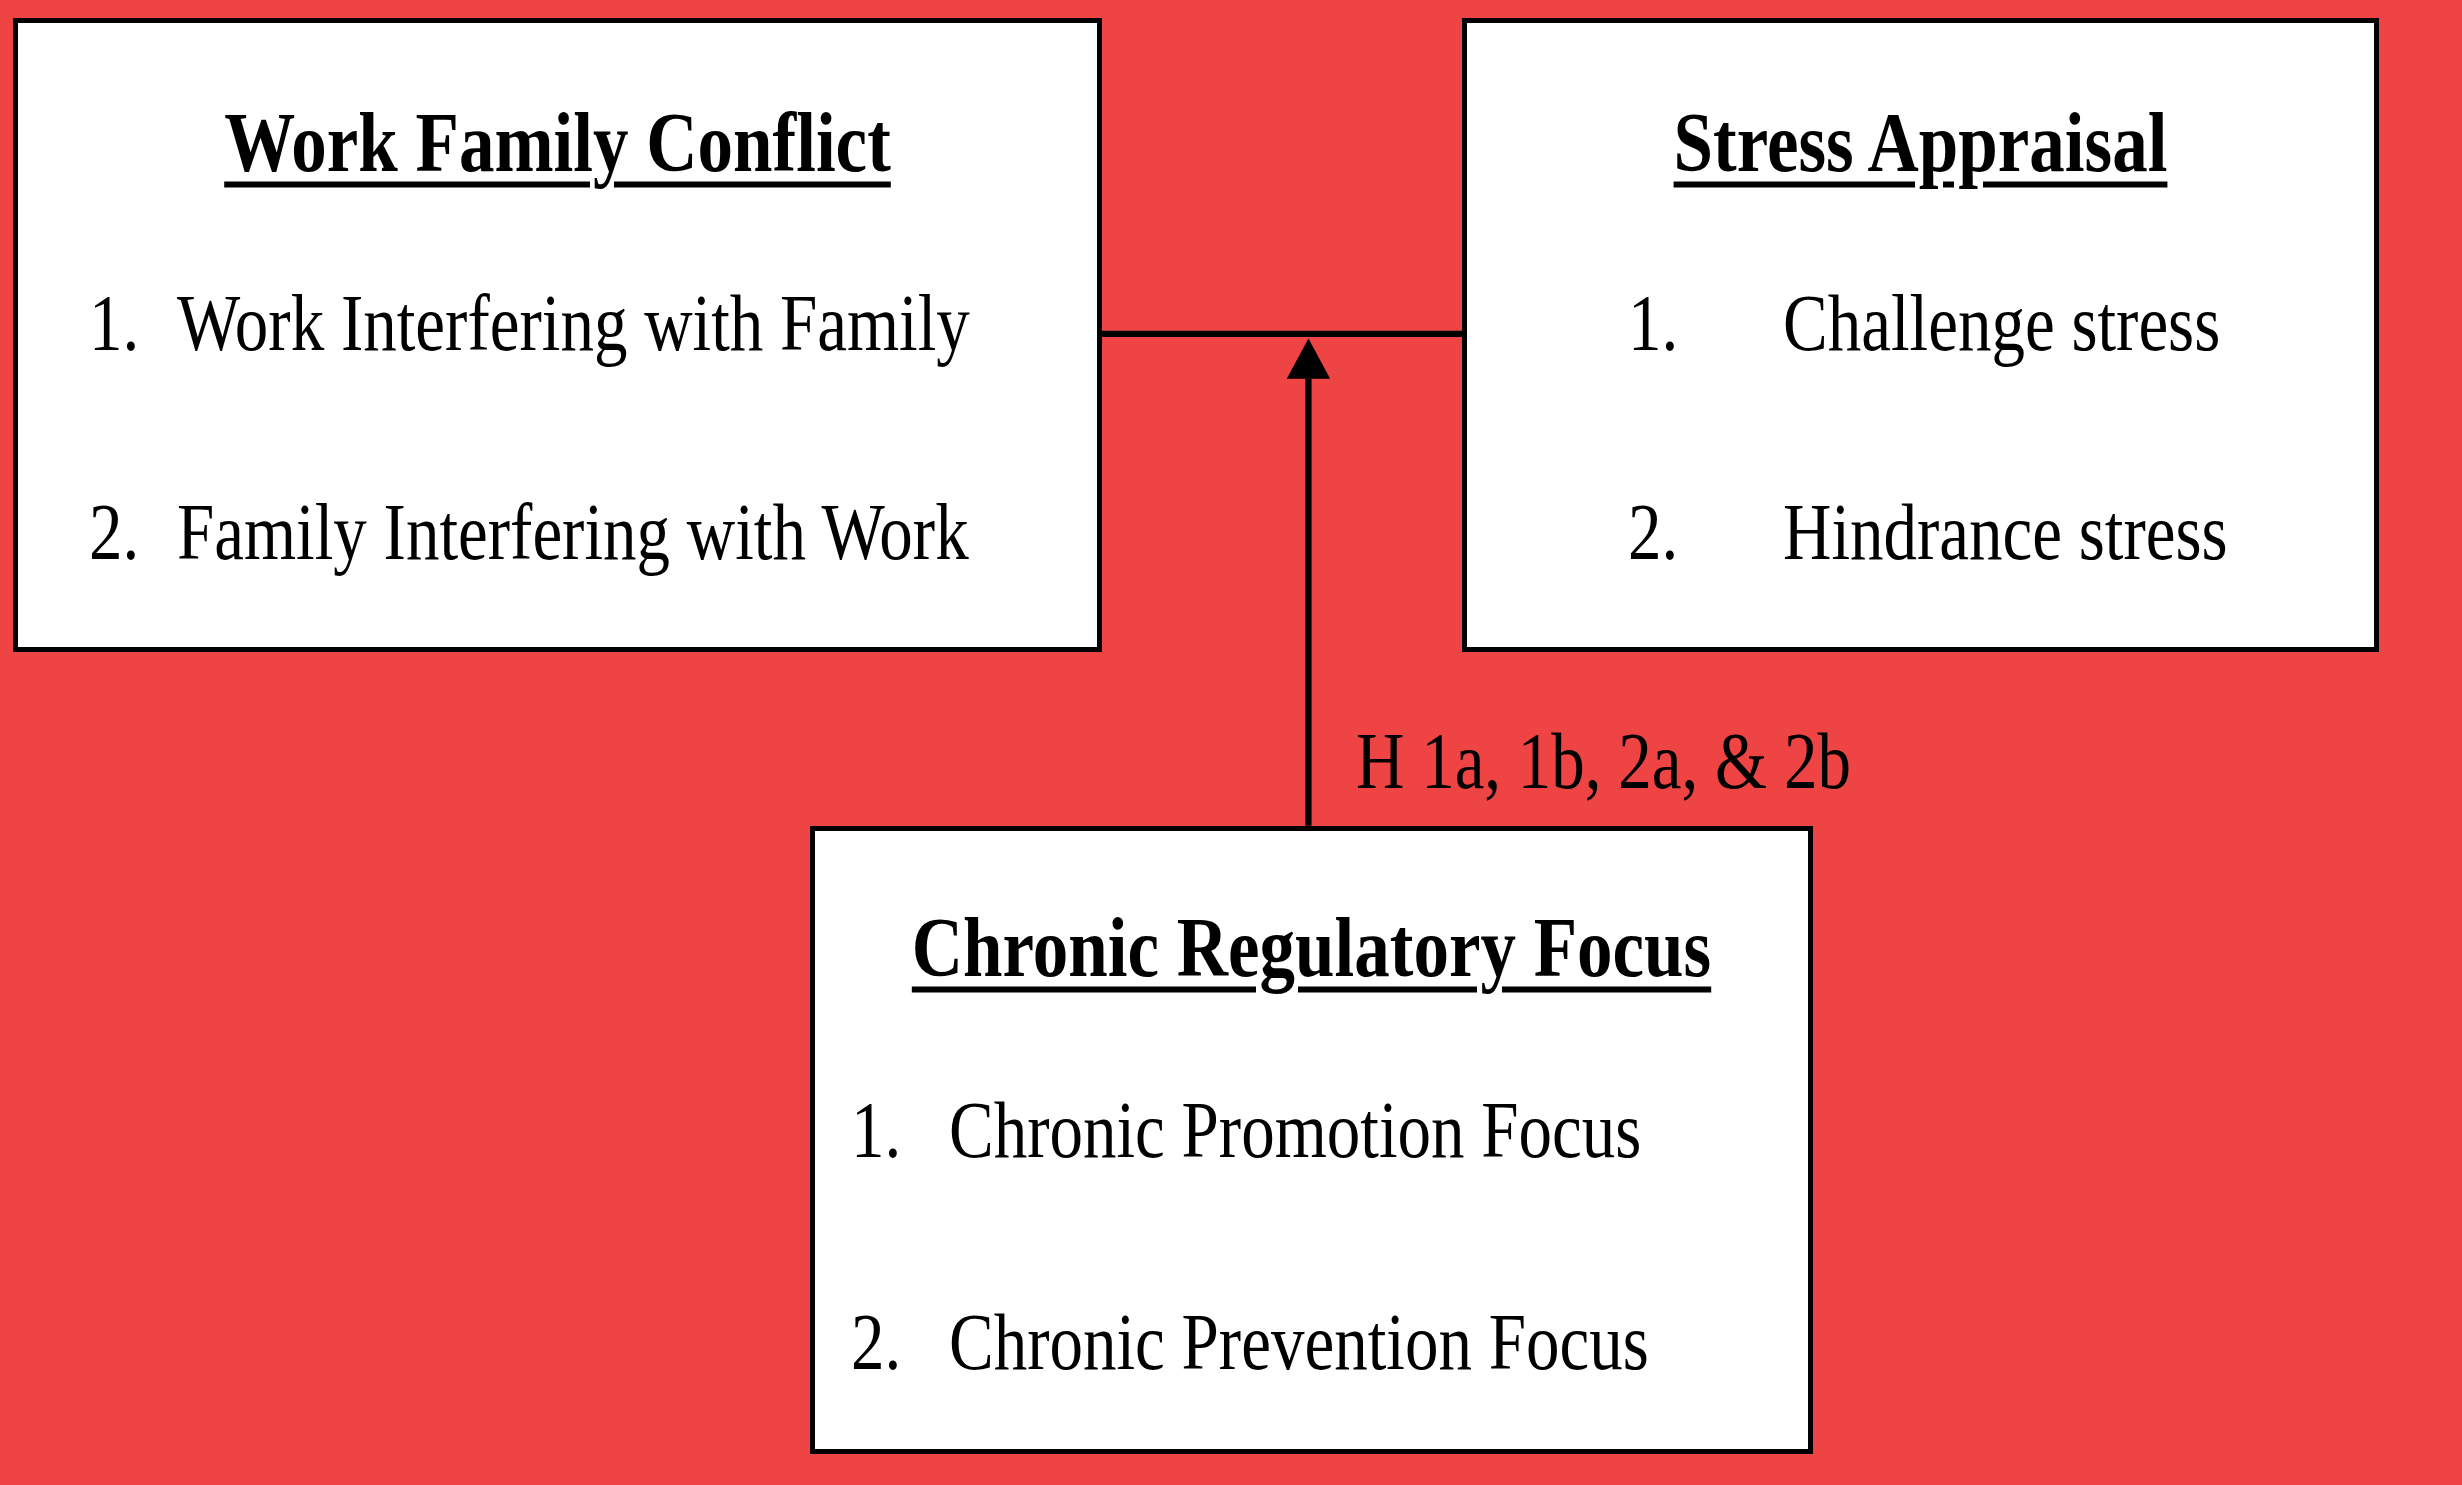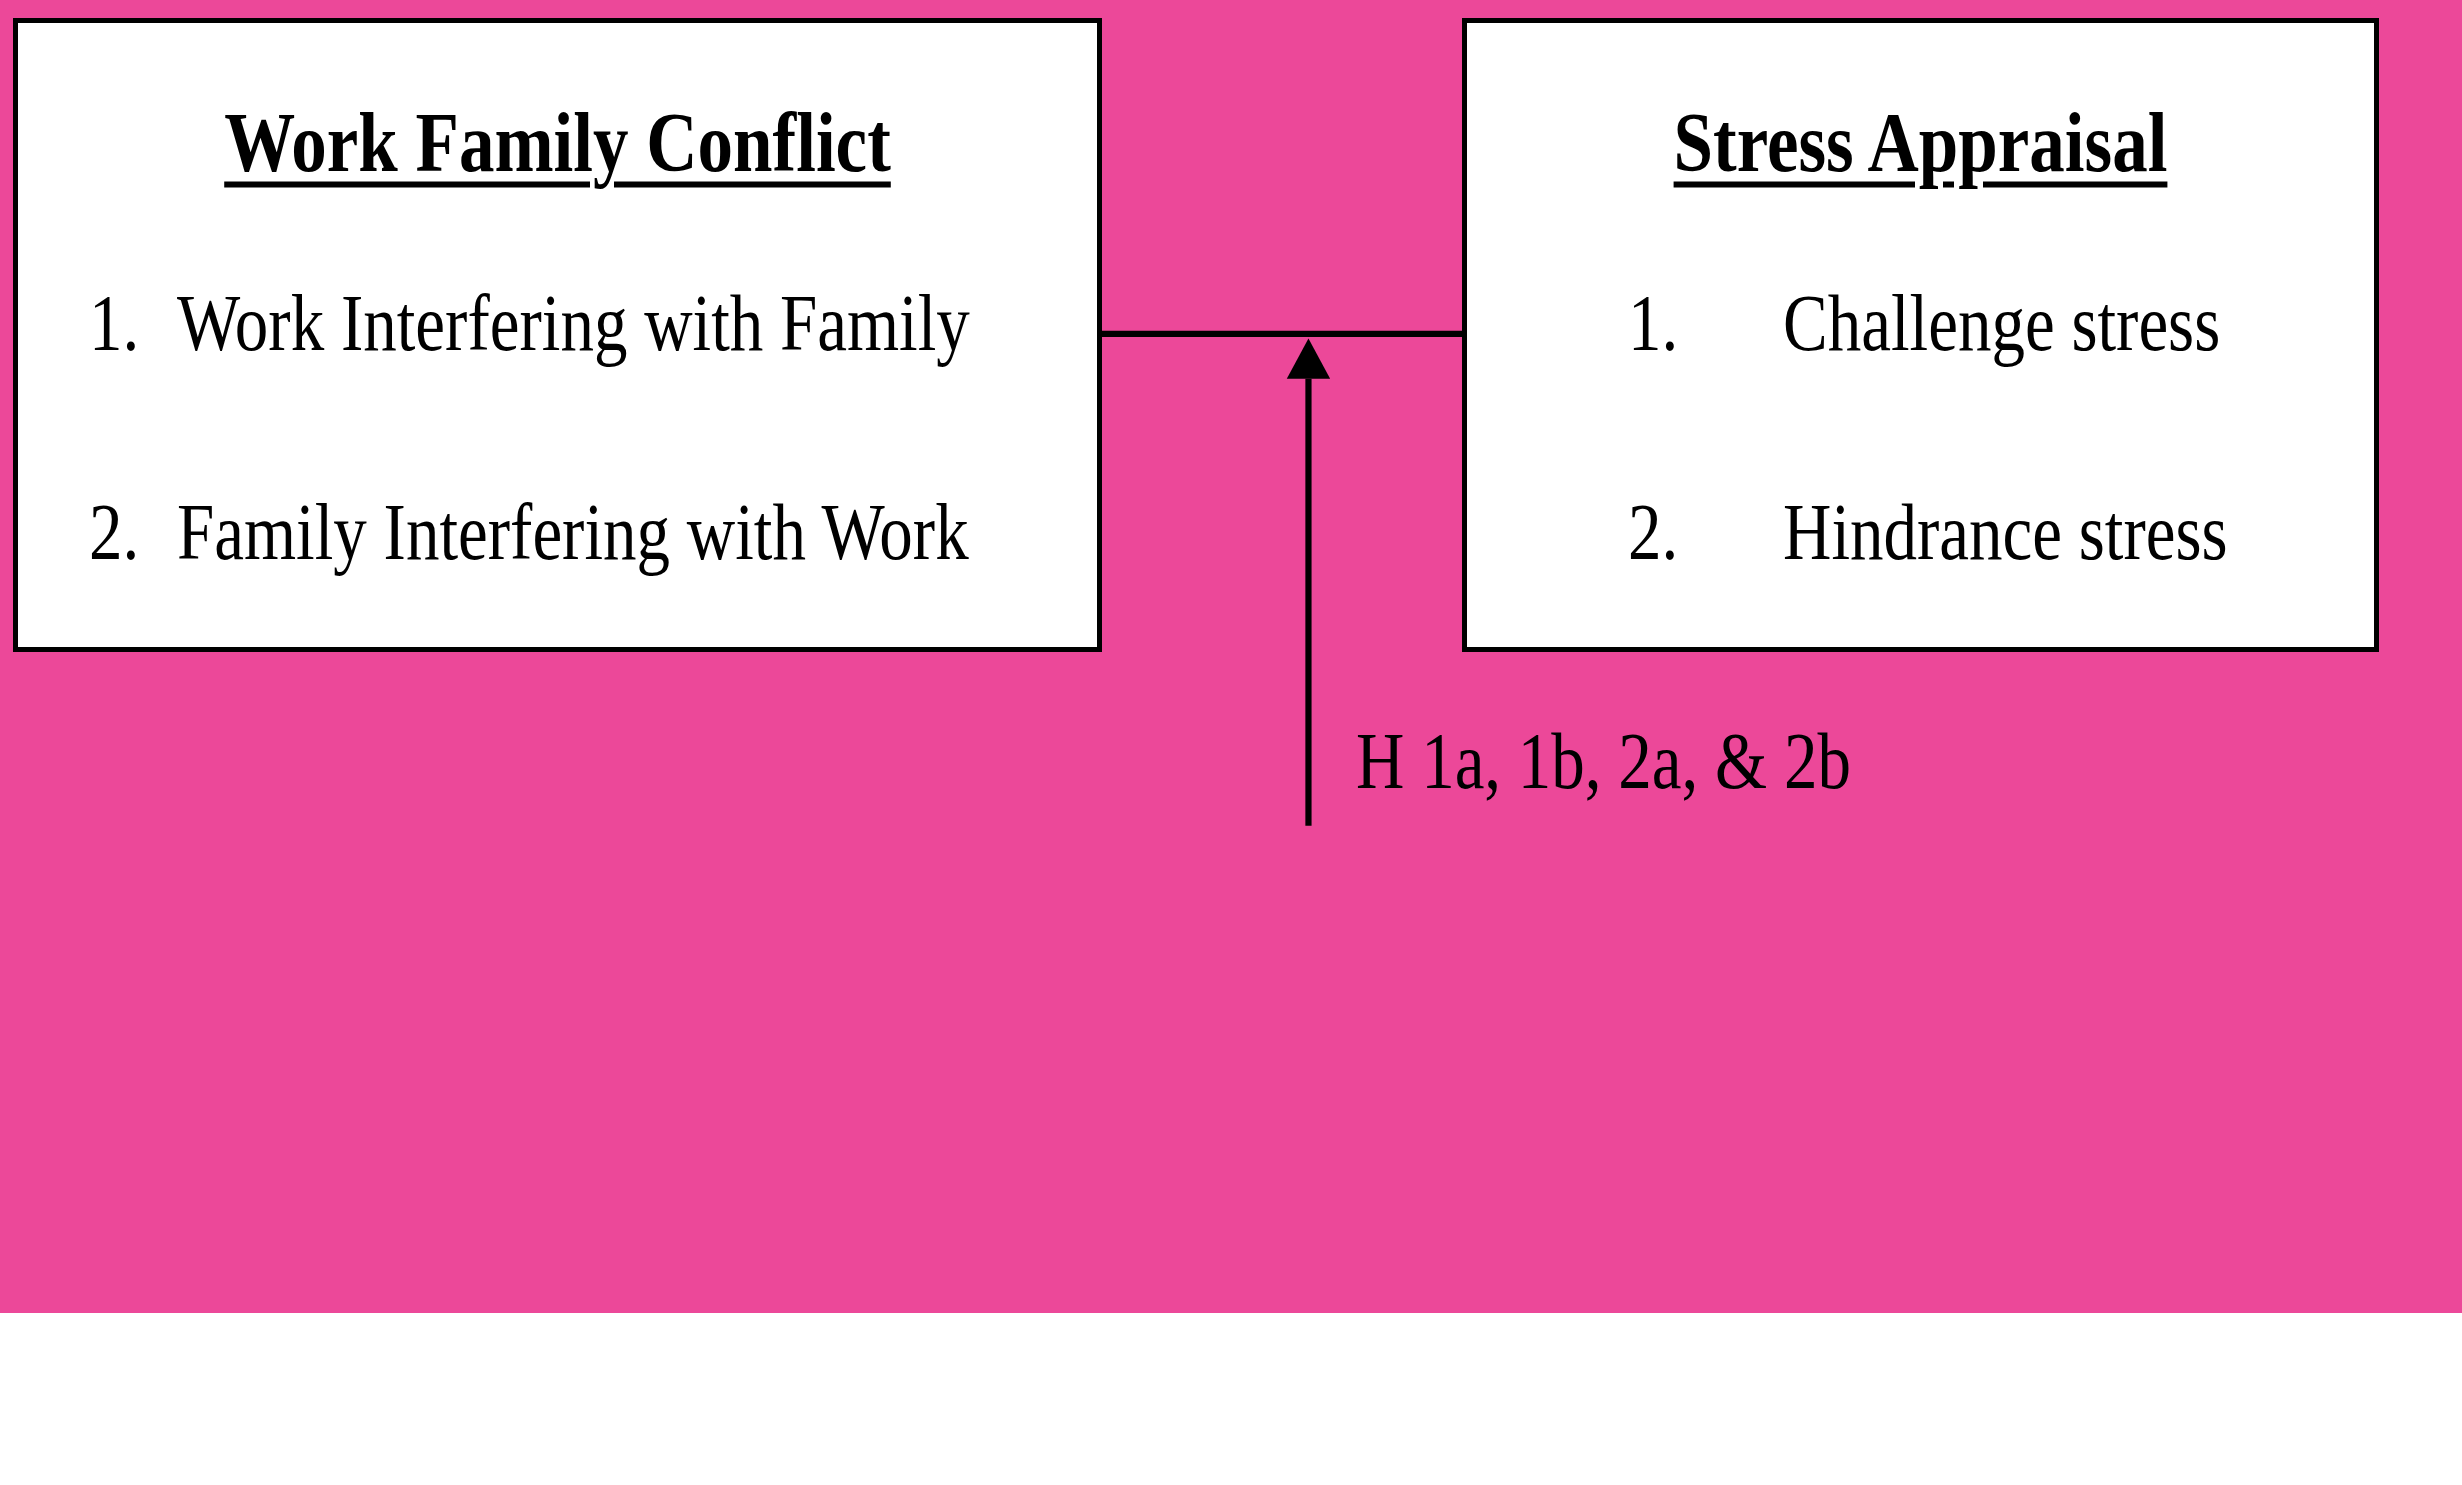--- a/index.html
+++ b/index.html
@@ -3,22 +3,22 @@
 <meta charset="utf-8">
 <style>
   html, body {
     margin: 0;
     padding: 0;
     background: #ffffff;
   }
   .canvas {
     position: relative;
     width: 2462px;
-    height: 1313px;
-    background: #ec4899;
+    height: 1485px;
+    background: #ef4444;
     font-family: "Liberation Serif", "DejaVu Serif", serif;
     color: #000000;
     overflow: hidden;
   }
   .box {
     position: absolute;
     border: 5.4px solid #000000;
     background: #ffffff;
     box-sizing: border-box;
   }
@@ -106,17 +106,26 @@
   <div class="box" id="box-sa">
     <div class="line-text box-title">Stress Appraisal</div>
     <div class="line-text item item-1">
       <span class="num">1.</span><span>Challenge stress</span>
     </div>
     <div class="line-text item item-2">
       <span class="num">2.</span><span>Hindrance stress</span>
     </div>
   </div>
 
+  <div class="box" id="box-crf">
+    <div class="line-text box-title">Chronic Regulatory Focus</div>
+    <div class="line-text item item-1">
+      <span class="num">1.</span><span>Chronic Promotion Focus</span>
+    </div>
+    <div class="line-text item item-2">
+      <span class="num">2.</span><span>Chronic Prevention Focus</span>
+    </div>
+  </div>
 
   <div class="line-text hypothesis-label">H 1a, 1b, 2a, &amp; 2b</div>
 
 </div>
 
 
 </body></html>

